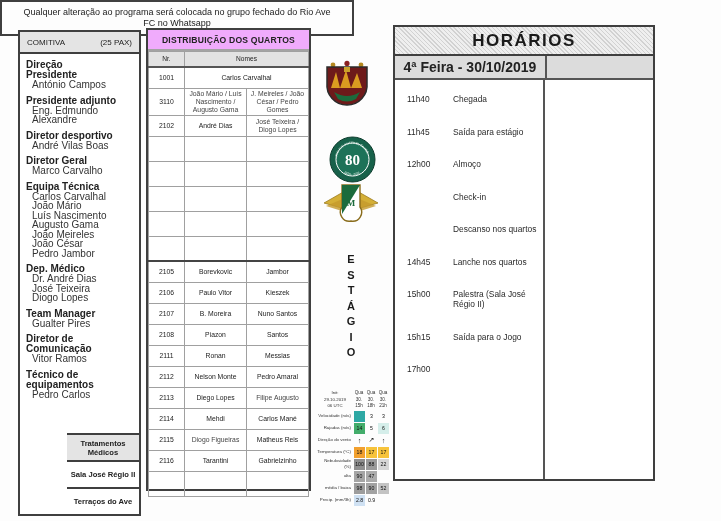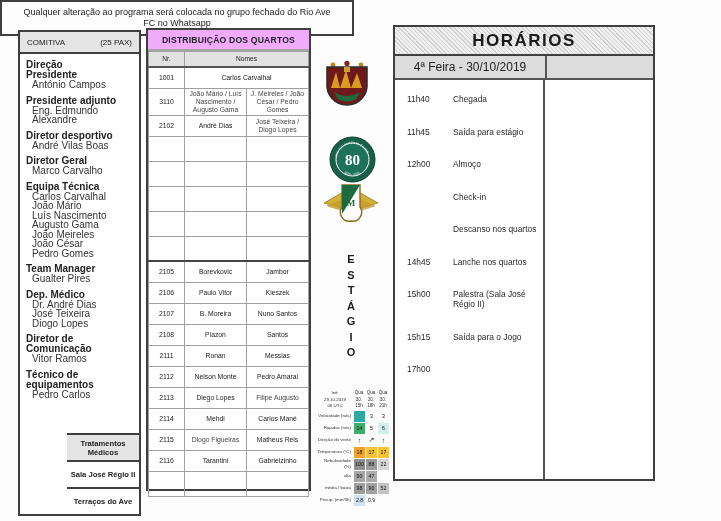--- a/index.html
+++ b/index.html
@@ -56,21 +56,21 @@
   .w-arrow{font-size:7px;}
 
   
   #horarios{left:393px;top:25px;width:262px;height:456px;display:flex;flex-direction:column;}
   .hor-title{flex:0 0 27px;border-bottom:2px solid #3f3f3f;
     background:repeating-linear-gradient(45deg,#d2d2d2 0,#d2d2d2 1px,#efefef 1px,#efefef 3px);
     display:flex;align-items:center;justify-content:center;
     font-size:17px;font-weight:bold;letter-spacing:1.5px;color:#1a1a1a;}
   .hor-band{flex:0 0 22px;display:flex;border-bottom:2px solid #555;background:#dcdcdc;}
   .hor-band .cellL{width:150px;border-right:2px solid #555;display:flex;align-items:center;justify-content:center;
-    font-size:12px;font-weight:normal;}
+    font-size:14px;font-weight:bold;}
   .hor-band .cellR{flex:1;}
   .hor-content{flex:1;display:flex;}
   .hor-colL{width:150px;border-right:2px solid #555;padding-top:14px;box-sizing:border-box;}
   .hor-colR{flex:1;}
   .sched-item{display:flex;margin:0 0 22.5px 12px;font-size:8.4px;line-height:10px;color:#2a2a2a;}
   .sched-item .time{width:34px;flex:0 0 34px;}
   .sched-item .slabel{padding-left:12px;}
 
   #note-box{left:393px;top:484px;width:318px;height:32px;border:2px solid #3f3f3f;
     display:flex;align-items:center;justify-content:center;text-align:center;
@@ -105,31 +105,31 @@
         <div class="pname">Marco Carvalho</div>
       </div>
       <div class="group">
         <div class="heading">Equipa Técnica</div>
         <div class="pname">Carlos Carvalhal</div>
         <div class="pname">João Mário</div>
         <div class="pname">Luís Nascimento</div>
         <div class="pname">Augusto Gama</div>
         <div class="pname">João Meireles</div>
         <div class="pname">João César</div>
-        <div class="pname">Pedro Gomes</div>
-      </div>
-      <div class="group">
-        <div class="heading">Team Manager</div>
-        <div class="pname">Gualter Pires</div>
+        <div class="pname">Pedro Jambor</div>
       </div>
       <div class="group">
         <div class="heading">Dep. Médico</div>
         <div class="pname">Dr. André Dias</div>
         <div class="pname">José Teixeira</div>
         <div class="pname">Diogo Lopes</div>
+      </div>
+      <div class="group">
+        <div class="heading">Team Manager</div>
+        <div class="pname">Gualter Pires</div>
       </div>
       <div class="group">
         <div class="heading">Diretor de Comunicação</div>
         <div class="pname">Vitor Ramos</div>
       </div>
       <div class="group">
         <div class="heading">Técnico de equipamentos</div>
         <div class="pname">Pedro Carlos</div>
       </div>
     </div>

